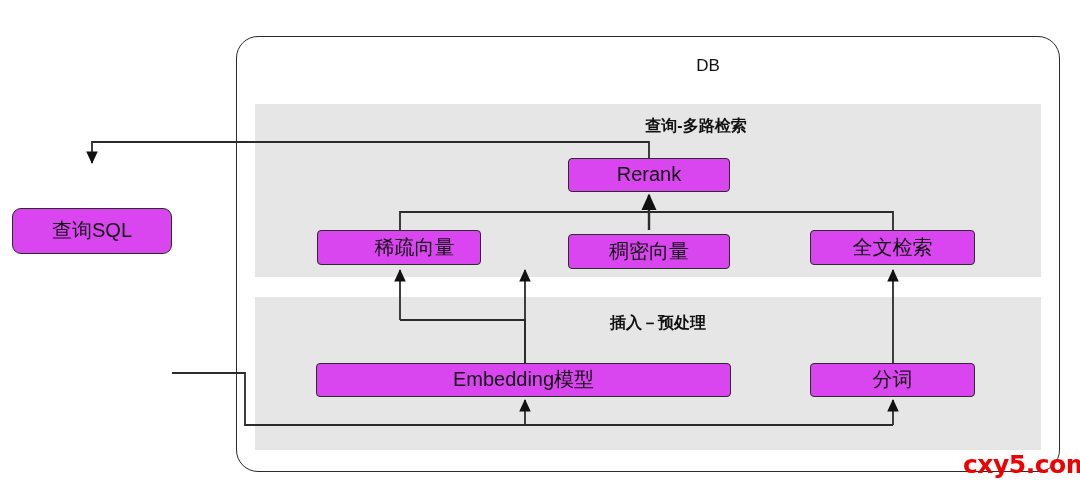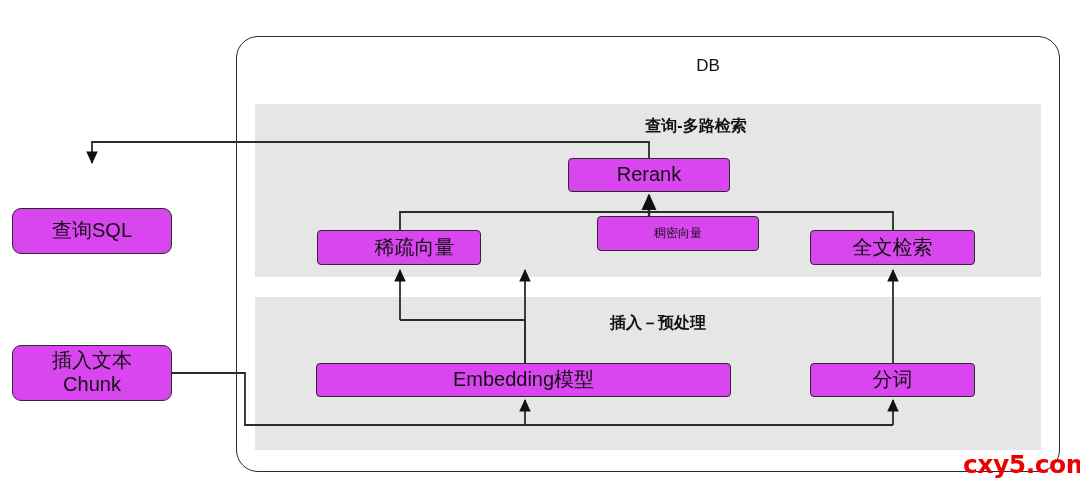--- a/index.html
+++ b/index.html
@@ -124,28 +124,26 @@
 
       <path d="M172,373 L245,373 L245,425 L525,425"></path>
       <path d="M525,425 L893,425"></path>
       <path d="M525,425 L525,400" marker-end="url(#arrow)"></path>
       <path d="M893,425 L893,400" marker-end="url(#arrow)"></path>
     </g>
   </svg>
 
   <div class="node node-white rounded-lg" style="left:12px; top:168px; width:160px; height:46px; font-size:20px;margin-top:40px;">查询SQL</div>
 
-  <div class="node node-white rounded-lg" style="left:12px; top:345px; width:160px; height:56px; font-size:20px;">插入文本
-Chunk</div>
 
   <div class="node node-white rounded-sm" style="left:568px; top:158px; width:162px; height:34px; font-size:20px;">Rerank</div>
 
   <div class="node node-white rounded-sm" style="left:317px; top:230px; width:164px; height:35px; font-size:20px;padding-left:31px;">稀疏向量</div>
 
-  <div class="node node-white rounded-sm" style="left:568px; top:216px; width:162px; height:35px; font-size:12px;margin-left:29px;">稠密向量</div>
+  <div class="node node-white rounded-sm" style="left:568px; top:234px; width:162px; height:35px; font-size:20px;">稠密向量</div>
 
   <div class="node node-white rounded-sm" style="left:810px; top:230px; width:165px; height:35px; font-size:20px;">全文检索</div>
 
   <div class="node node-white rounded-sm" style="left:316px; top:363px; width:415px; height:34px; font-size:20px;">Embedding模型</div>
 
   <div class="node node-white rounded-sm" style="left:810px; top:363px; width:165px; height:34px; font-size:20px;text-align:right;">分词</div>
 
   <div id="watermark">cxy5.com</div>
 
 </div>

